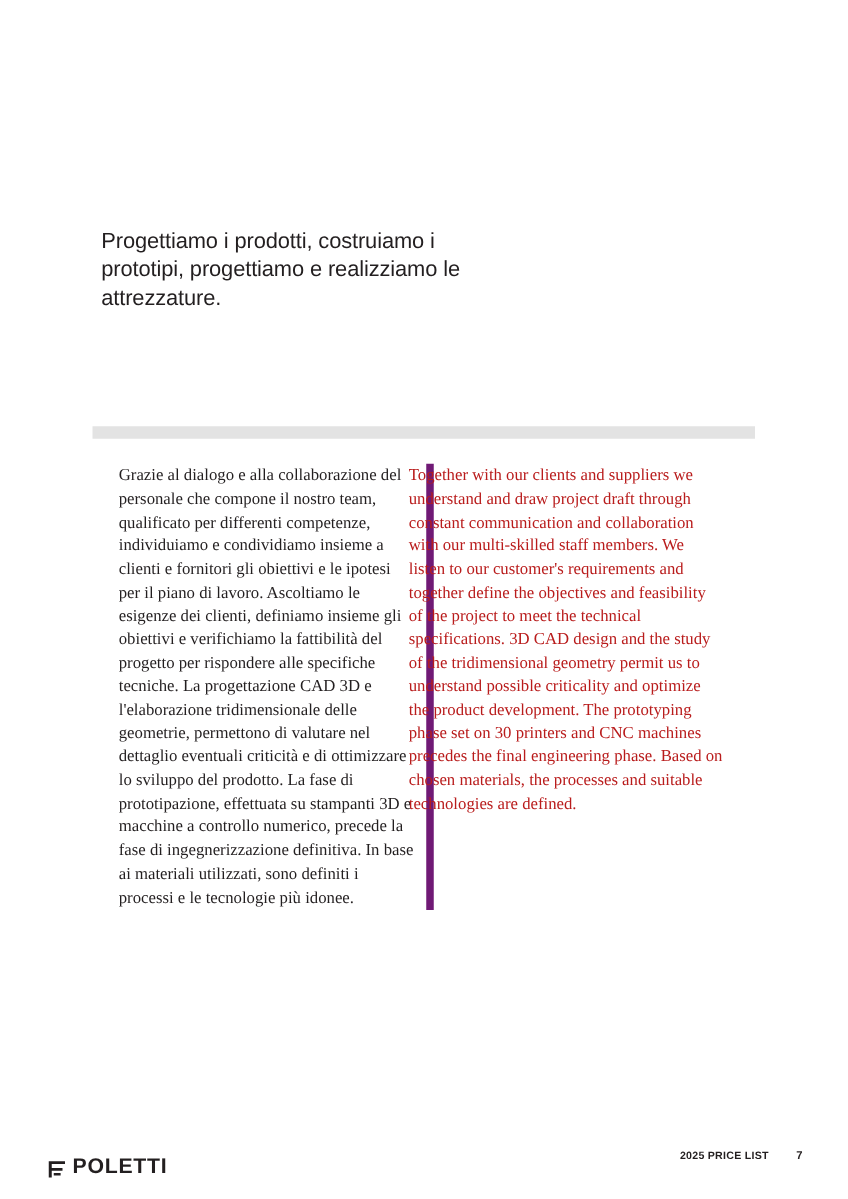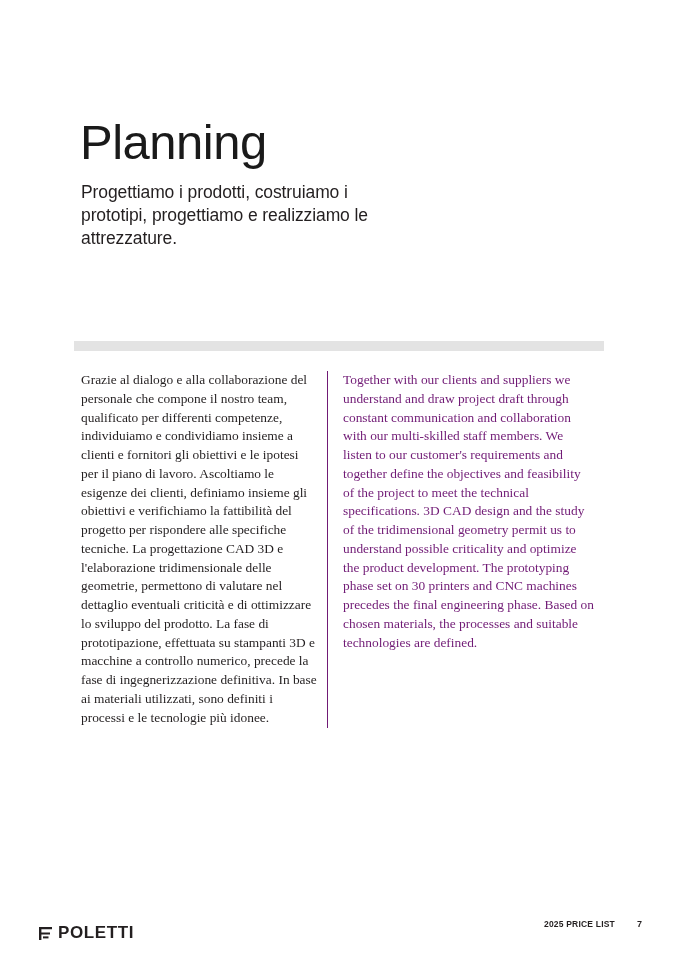--- a/index.html
+++ b/index.html
@@ -67,40 +67,40 @@
   
   .col {
     position: absolute;
     top: 371px;
     width: 246px;
     font-family: "Liberation Serif", serif;
     font-size: 13.4px;
     line-height: 1.40;
   }
   .col-it {
-    left: 81px;
+    left: 95px;
     color: #231f20;
-    border-right: 1px solid #701a75;
+    border-right: 6px solid #701a75;
     padding-right: 10px;
     width: 236px;
   }
   .col-en {
-    left: 343px;
-    color: #701a75;
+    left: 327px;
+    color: #b91c1c;
     width: 252px;
   }
   .col p {
     margin: 0;
   }
   .logo {
     position: absolute;
     left: 38px;
     top: 923px;
     display: flex;
-    align-items: center;
+    align-items: flex-end;
     gap: 5px;
   }
   .logo-mark {
     width: 15px;
     height: 15px;
     position: relative;
   }
   .logo-text {
     font-family: "Liberation Sans", sans-serif;
     font-size: 17px;
@@ -128,21 +128,20 @@
     font-size: 9px;
     font-weight: 700;
     color: #231f20;
   }
 </style>
 </head>
 <body>
 
 <div class="page">
 
-  <h1 class="title">Planning</h1>
 
   <div class="subtitle-it">Progettiamo i prodotti, costruiamo i prototipi, progettiamo e realizziamo le attrezzature.</div>
 
   <div class="rule"></div>
 
   <div class="col col-it">
     <p>Grazie al dialogo e alla collaborazione del personale che compone il nostro team, qualificato per differenti competenze, individuiamo e condividiamo insieme a clienti e fornitori gli obiettivi e le ipotesi per il piano di lavoro. Ascoltiamo le esigenze dei clienti, definiamo insieme gli obiettivi e verifichiamo la fattibilità del progetto per rispondere alle specifiche tecniche. La progettazione CAD 3D e l'elaborazione tridimensionale delle geometrie, permettono di valutare nel dettaglio eventuali criticità e di ottimizzare lo sviluppo del prodotto. La fase di prototipazione, effettuata su stampanti 3D e macchine a controllo numerico, precede la fase di ingegnerizzazione definitiva. In base ai materiali utilizzati, sono definiti i processi e le tecnologie più idonee.</p>
   </div>
 
   <div class="col col-en">

